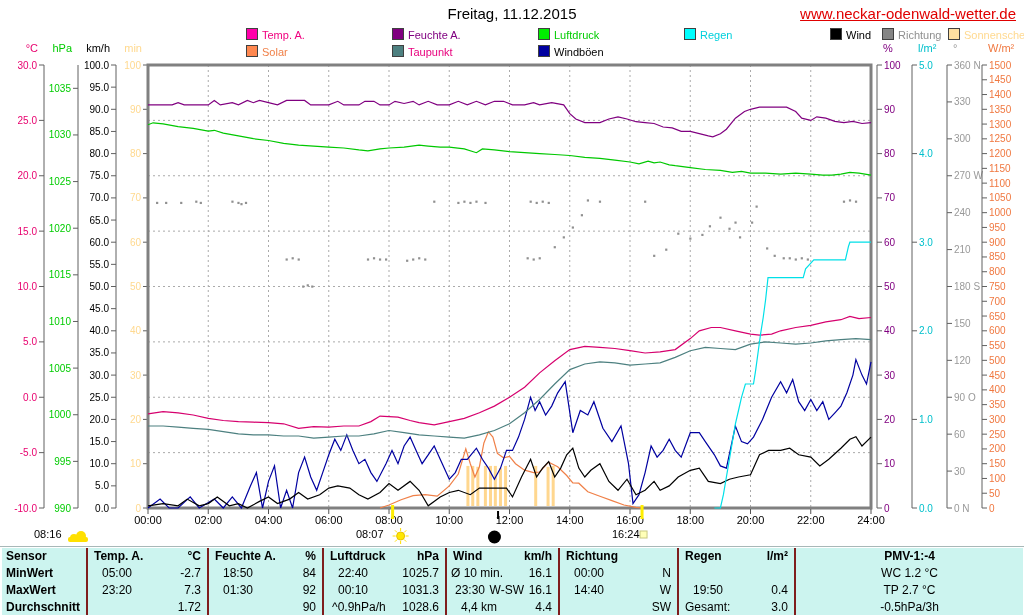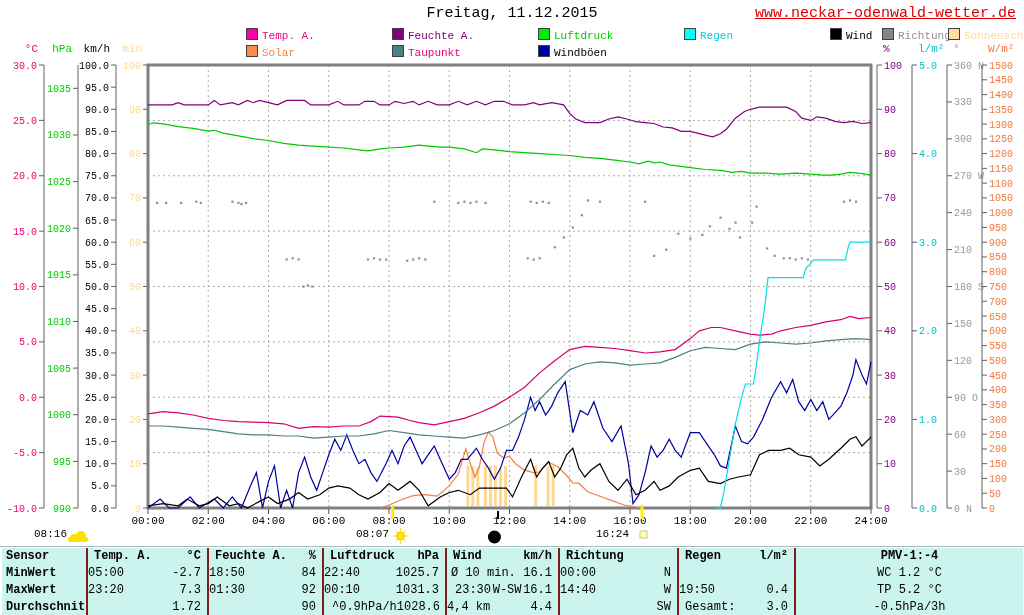--- a/index.html
+++ b/index.html
@@ -1,28 +1,28 @@
 <!DOCTYPE html>
 <html><head>
 <meta charset="utf-8">
 <style>
   html,body{margin:0;padding:0;background:#fff;}
   .page{position:relative;width:1024px;height:615px;background:#fff;overflow:hidden;
-        font-family:Liberation Mono, monospace;color:#000;}
+        font-family:Liberation Sans, sans-serif;color:#000;}
   .title{position:absolute;top:5px;left:0;width:1024px;text-align:center;font-size:15px;}
   .url{position:absolute;top:5px;right:8px;font-size:15px;color:#e00000;text-decoration:underline;cursor:pointer;}
   .lg{position:absolute;height:14px;font-size:11px;white-space:nowrap;}
   .lg-box{display:inline-block;width:10px;height:10px;border:1px solid #404040;vertical-align:-1px;margin-right:4px;}
   .ann{position:absolute;font-size:11px;white-space:nowrap;}
   #chart{position:absolute;left:0;top:0;}
   .ftable{position:absolute;left:0;top:546px;width:1024px;height:69px;background:#fff;border-top:1px solid #a8b8b8;}
   .tb{position:absolute;top:1px;bottom:0;background:#ccf4ef;border-right:5px solid #7f1d1d;font-size:12px;line-height:17px;}
   .tb .row{height:17px;display:flex;justify-content:space-between;overflow:hidden;}
   .tb .hrow{font-weight:bold;}
-  .tb .t{}
+  .tb .t{padding-left:14px;}
   .tb .ht{padding-left:6px;}
   .tb .v{padding-right:6px;text-align:right;}
   .tb .mid{flex:0 0 auto;}
   .tb.sensor .row{display:block;font-weight:bold;padding-left:4px;}
   .tb.pmv .row{display:block;text-align:center;}
   .tb.pmv .hrow{font-weight:bold;}
 </style>
 </head>
 <body>
 
@@ -471,21 +471,21 @@
       </g>
       <g>
         <circle cx="74" cy="538" r="4" fill="#ffe000"></circle>
         <circle cx="81" cy="536" r="5" fill="#ffe000"></circle>
         <rect x="68" y="537" width="20" height="5" rx="2" fill="#ffe000"></rect>
       </g>
     </svg>
 
   <div class="ann" style="left:34px;top:528px">08:16</div>
   <div class="ann" style="left:356px;top:528px">08:07</div>
-  <div class="ann" style="left:596px;top:528px">16:24</div>
+  <div class="ann" style="left:612px;top:528px">16:24</div>
 
   <div class="ftable">
     <div class="tb sensor" style="left:2px;width:84px">
       <div class="row">Sensor</div>
       <div class="row">MinWert</div>
       <div class="row">MaxWert</div>
       <div class="row">Durchschnitt</div>
     </div>
 
     <div class="tb" style="left:88px;width:119px">
@@ -601,17 +601,17 @@
         </div>
       <div class="row">
           <span class="t" style="padding-left:6px">Gesamt:</span>
           <span class="v">3.0</span>
         </div>
     </div>
 
     <div class="tb pmv" style="left:796px;width:227px;border-right:none">
       <div class="row hrow">PMV-1:-4</div>
       <div class="row">WC 1.2 °C</div>
-      <div class="row">TP 5.2 °C</div>
+      <div class="row">TP 2.7 °C</div>
       <div class="row">-0.5hPa/3h</div>
     </div>
   </div>
 </div>
 
 </body></html>

